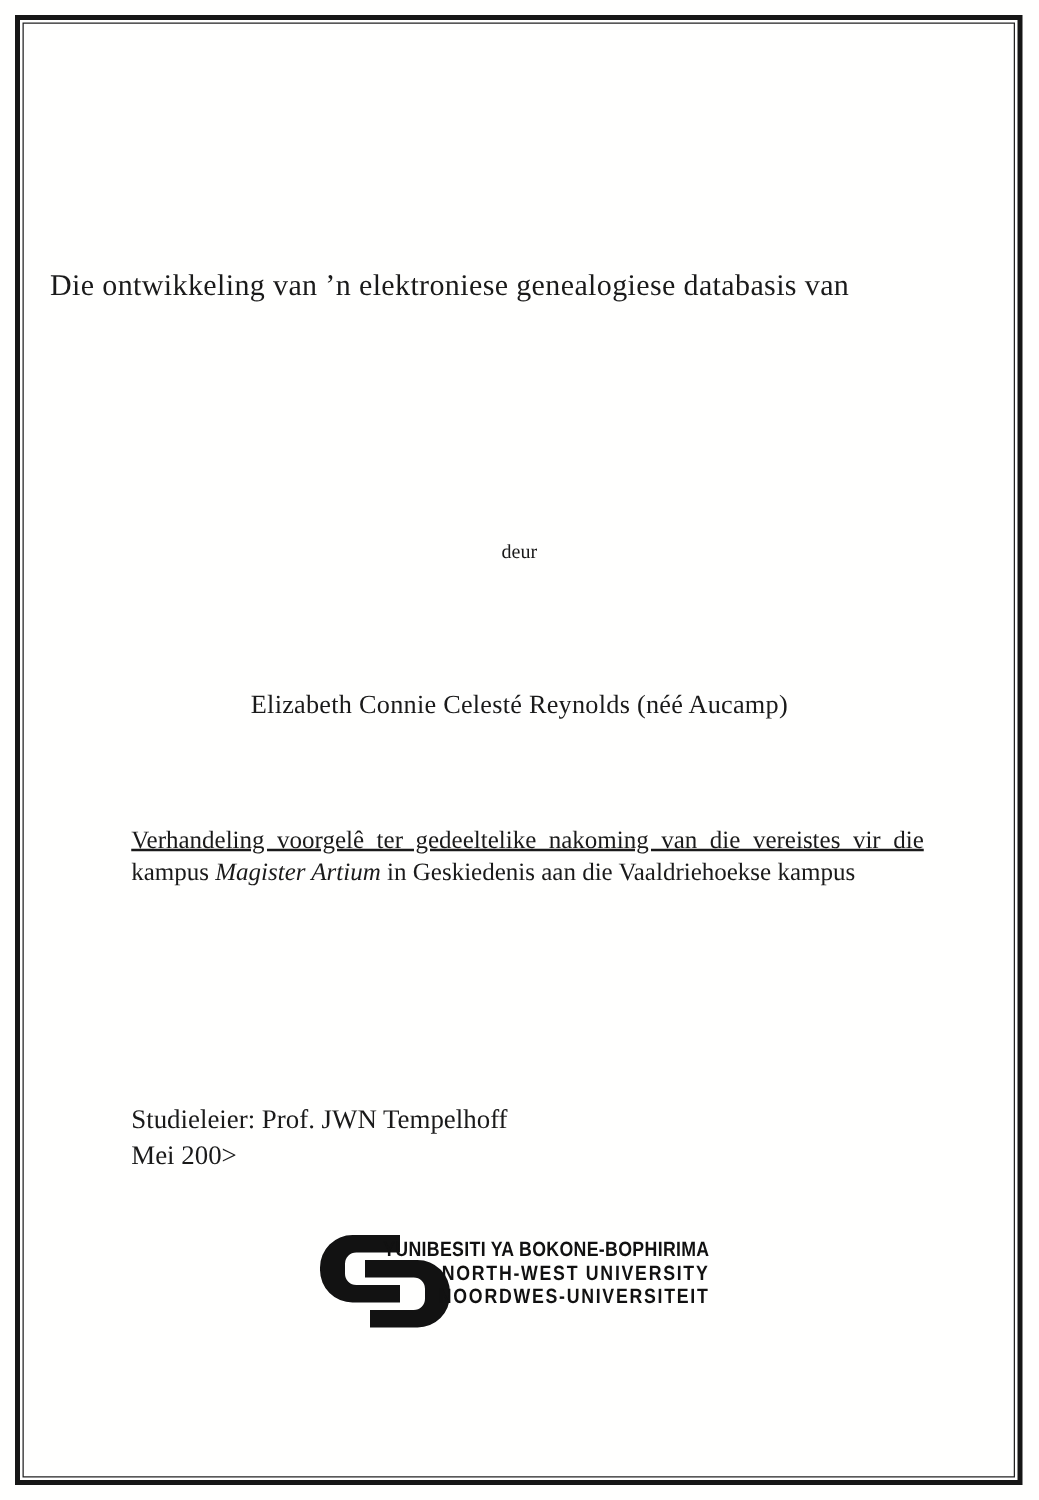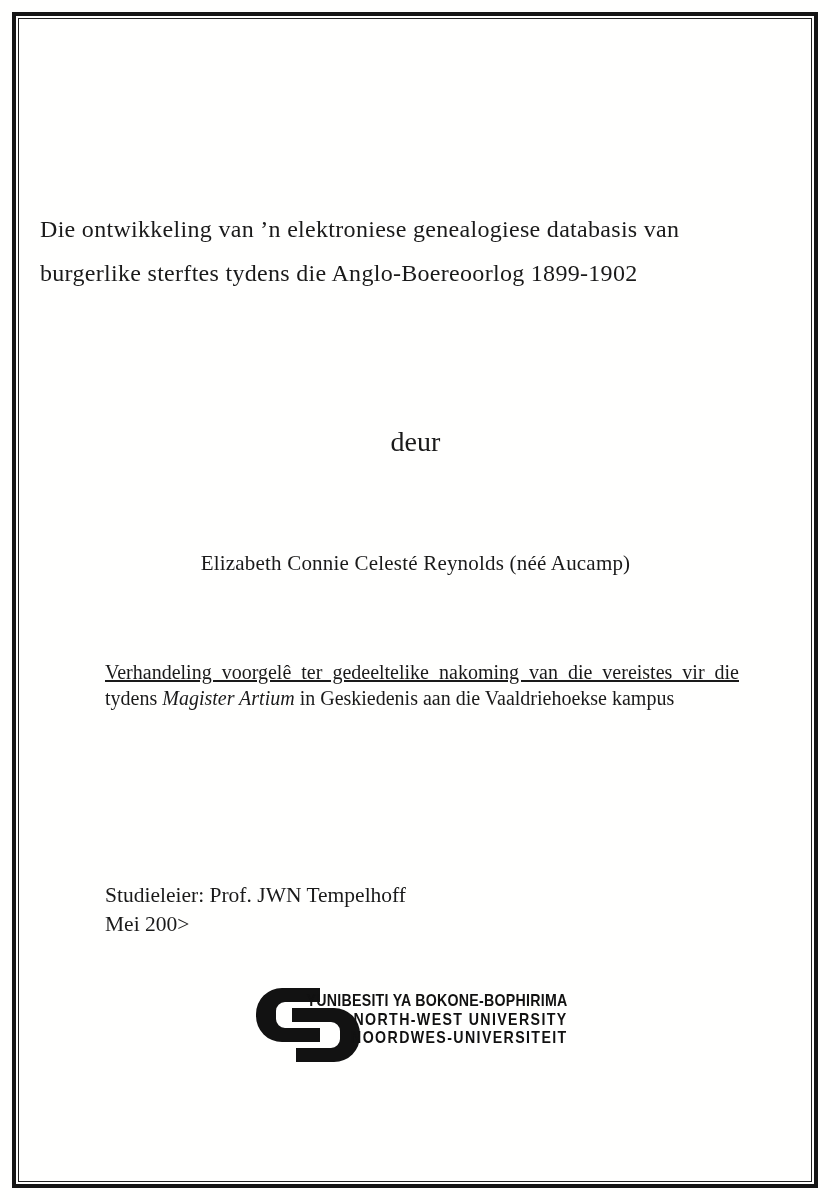--- a/index.html
+++ b/index.html
@@ -14,21 +14,21 @@
   .frame-inner{
     position:absolute;left:2px;top:2px;right:2px;bottom:2px;
     border:1px solid #222;
   }
   .thesis-title{
     position:absolute;left:40px;right:40px;top:207px;
     font-size:24px;line-height:44px;letter-spacing:0.3px;
   }
   .byline{
     position:absolute;left:0;right:0;top:428px;
-    text-align:center;font-size:28px;line-height:28px;
+    text-align:center;font-size:16px;line-height:28px;
   }
   .author{
     position:absolute;left:0;right:0;top:512px;
     text-align:center;font-size:21px;line-height:30px;letter-spacing:0.2px;margin-top:36px;
   }
   .submission{
     position:absolute;left:105px;width:634px;top:659px;
     font-size:20px;line-height:26px;
   }
   .submission .justified{text-align:justify;text-align-last:justify;text-decoration:underline;}
@@ -53,30 +53,29 @@
 </head>
 <body>
 
 <div id="page">
   <div class="frame-outer">
     <div class="frame-inner"></div>
   </div>
 
   <div class="thesis-title">
     <div>Die ontwikkeling van ’n elektroniese genealogiese databasis van</div>
-    <div>burgerlike sterftes tydens die Anglo-Boereoorlog 1899-1902</div>
   </div>
 
   <div class="byline">deur</div>
 
   <div class="author">Elizabeth Connie Celesté Reynolds (néé Aucamp)</div>
 
   <div class="submission">
     <div class="justified">Verhandeling voorgelê ter gedeeltelike nakoming van die vereistes vir die</div>
-    <div><span>tydens </span><span class="it">Magister Artium</span><span> in Geskiedenis aan die Vaaldriehoekse kampus</span></div>
+    <div><span>kampus </span><span class="it">Magister Artium</span><span> in Geskiedenis aan die Vaaldriehoekse kampus</span></div>
   </div>
 
   <div class="supervisor-block">
     <div>Studieleier: Prof. JWN Tempelhoff</div>
     <div>Mei 200&gt;</div>
   </div>
 
   <div class="logo">
     <svg class="logo-mark" width="104" height="76" viewBox="0 0 104 74" aria-hidden="true">
       <path fill="#121212" d="M26,0 L64,0 L64,14 L29,14 A9,9 0 0 0 20,23 L20,31 A9,9 0 0 0 29,40 L64,40 L64,54 L26,54 A26,26 0 0 1 0,28 L0,26 A26,26 0 0 1 26,0 Z"></path>

